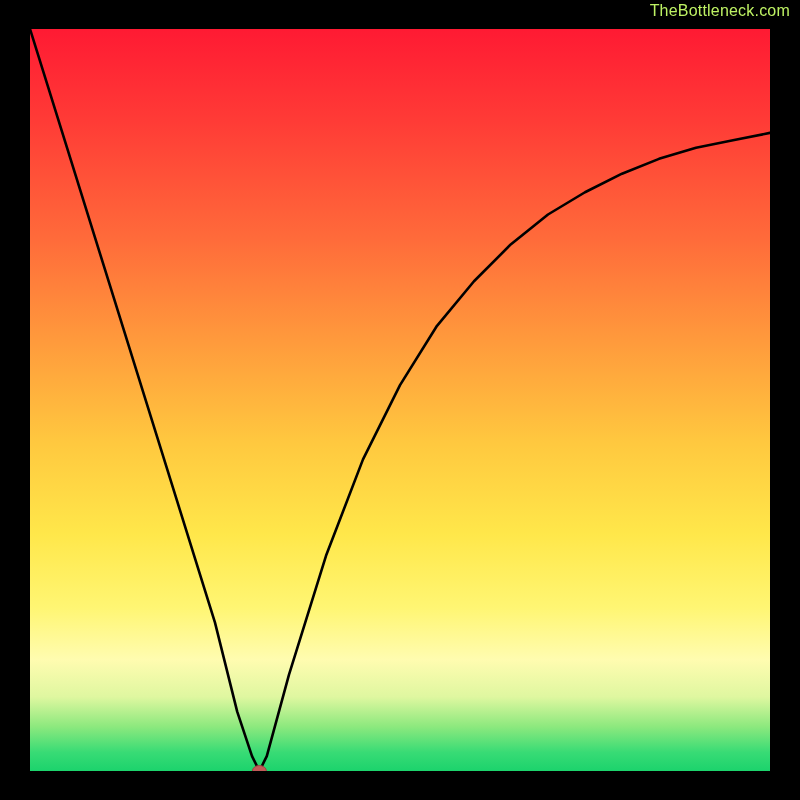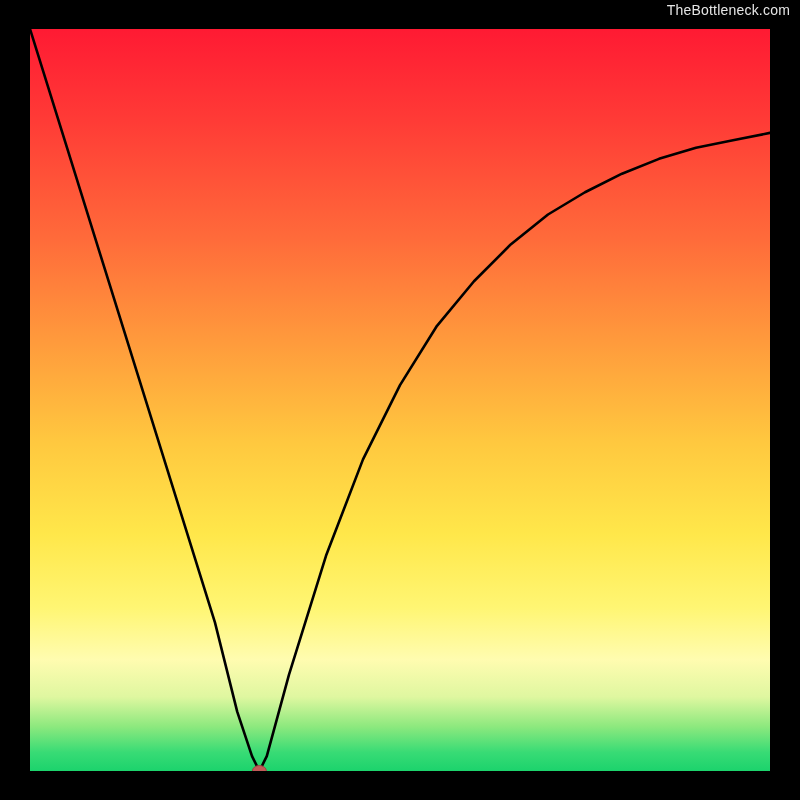--- a/index.html
+++ b/index.html
@@ -14,22 +14,22 @@
   .wrap {
     position: relative;
     width: 800px;
     height: 800px;
     background: #000;
   }
   .watermark {
     position: absolute;
     top: 2px;
     right: 10px;
-    color: #e5e5e5;
-    font-size: 14px;
+    color: #bef264;
+    font-size: 16px;
     font-weight: 500;
     letter-spacing: 0.2px;
     z-index: 5;
   }
   .plot-area {
     position: absolute;
     left: 30px;
     top: 29px;
     width: 740px;
     height: 742px;

